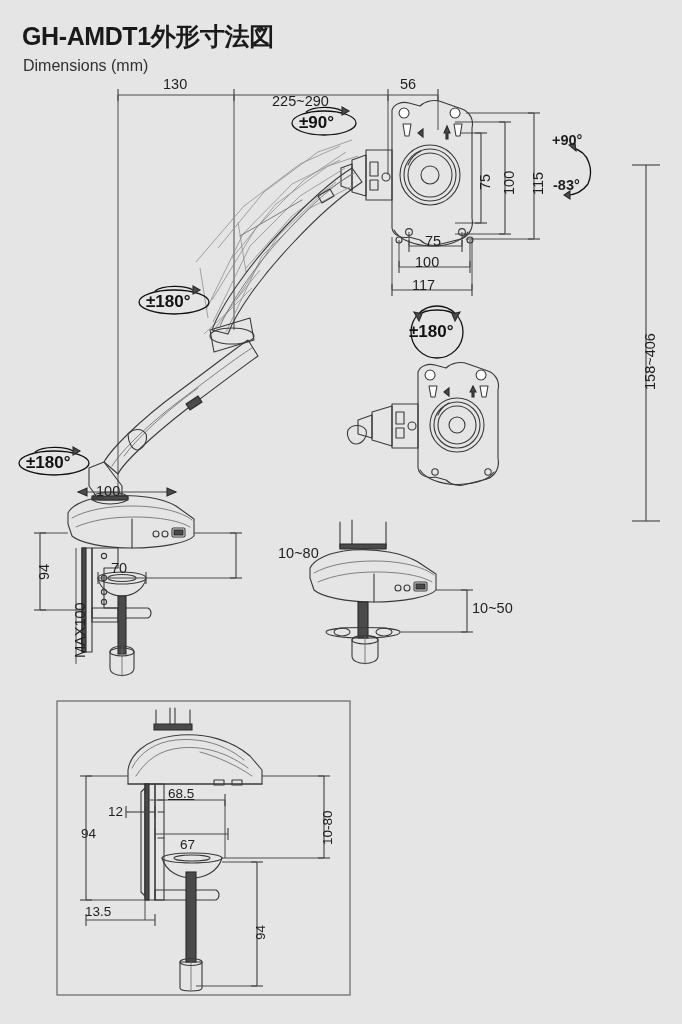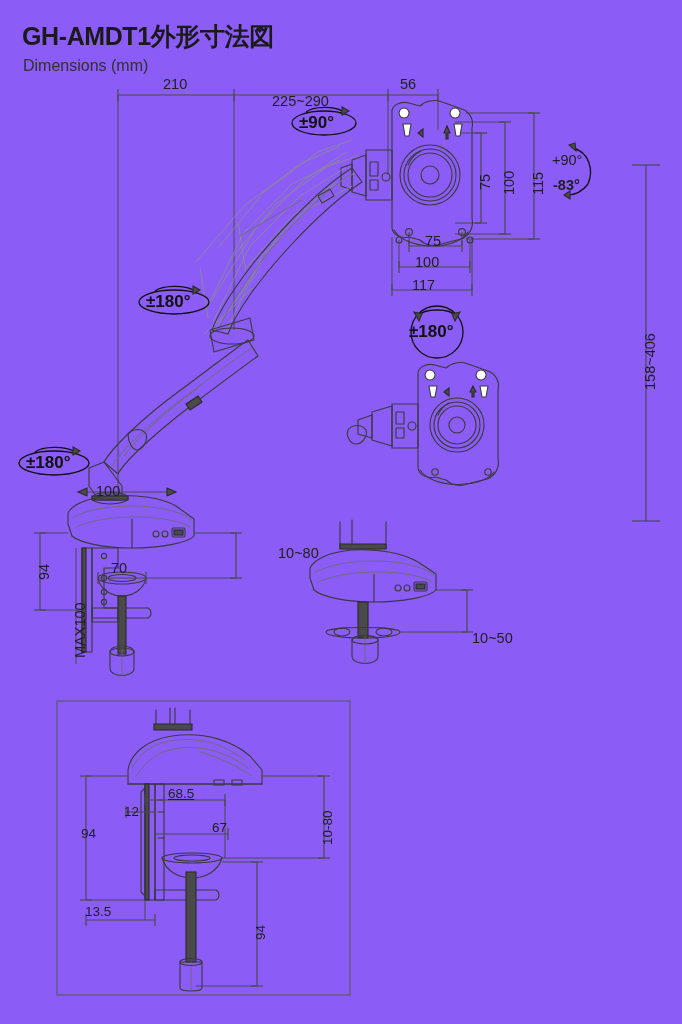--- a/index.html
+++ b/index.html
@@ -5,21 +5,21 @@
   * { box-sizing: border-box; }
   html, body {
     margin: 0; padding: 0;
     background: #ffffff;
     font-family: "Liberation Sans", sans-serif;
   }
   #page {
     position: relative;
     width: 682px;
     height: 1024px;
-    background: #8b5cf6;
+    background: #e5e5e5;
     overflow: hidden;
   }
 
   
   #title {
     position: absolute;
     left: 22px; top: 20px;
     font-size: 25px;
     font-weight: 700;
     letter-spacing: -0.4px;
@@ -453,52 +453,52 @@
       <rect class="art" x="396" y="412" width="8" height="12"></rect>
       <rect class="art" x="396" y="428" width="8" height="10"></rect>
       <circle class="art" cx="412" cy="426" r="4"></circle>
       <path class="art" d="M372,412 L392,406 L392,446 L372,440 Z"></path>
       <path class="art" d="M358,420 L372,415 L372,438 L358,434 Z"></path>
       <path class="art" d="M348,430 C352,424 362,424 366,430 C368,437 362,444 356,444 C350,444 346,436 348,430 Z"></path>
     </g>
 
   </svg>
 
-  <div class="dim" style="left:163px; top:76px;">210</div>
+  <div class="dim" style="left:163px; top:76px;">130</div>
   <div class="dim" style="left:272px; top:93px;">225~290</div>
   <div class="dim" style="left:400px; top:76px;">56</div>
 
   <div class="dim vert" style="left:477px; top:190px;">75</div>
   <div class="dim vert" style="left:501px; top:195px;">100</div>
   <div class="dim vert" style="left:530px; top:195px;">115</div>
 
   <div class="dim" style="left:425px; top:233px;">75</div>
   <div class="dim" style="left:415px; top:254px;">100</div>
   <div class="dim" style="left:412px; top:277px;">117</div>
 
-  <div class="dim" style="left:552px; top:152px; font-weight:400;">+90°</div>
+  <div class="dim" style="left:552px; top:132px; font-weight:700;">+90°</div>
   <div class="dim" style="left:553px; top:177px; font-weight:700;">-83°</div>
 
   <div class="dim vert" style="left:642px; top:390px;">158~406</div>
 
   <div class="rot" style="left:299px; top:113px;">±90°</div>
   <div class="rot" style="left:146px; top:292px;">±180°</div>
   <div class="rot" style="left:409px; top:322px;">±180°</div>
   <div class="rot" style="left:26px; top:453px;">±180°</div>
 
   <div class="dim" style="left:96px; top:483px;">100</div>
 
   <div class="dim vert" style="left:36px; top:580px;">94</div>
   <div class="dim vert" style="left:72px; top:658px;">MAX100</div>
   <div class="dim" style="left:111px; top:560px;">70</div>
   <div class="dim" style="left:241px; top:545px;margin-left:37px;">10~80</div>
 
-  <div class="dim" style="left:472px; top:600px;margin-top:30px;">10~50</div>
+  <div class="dim" style="left:472px; top:600px;">10~50</div>
 
   <div class="dim small" style="left:81px; top:826px;">94</div>
-  <div class="dim small" style="left:108px; top:804px;margin-left:16px;">12</div>
+  <div class="dim small" style="left:108px; top:804px;">12</div>
   <div class="dim small" style="left:168px; top:786px;text-decoration:underline;">68.5</div>
-  <div class="dim small" style="left:180px; top:820px;margin-left:32px;">67</div>
+  <div class="dim small" style="left:180px; top:837px;">67</div>
   <div class="dim small" style="left:85px; top:904px;">13.5</div>
   <div class="dim small vert" style="left:320px; top:845px;">10-80</div>
   <div class="dim small vert" style="left:253px; top:940px;">94</div>
 
 </div>
 
 </body></html>

